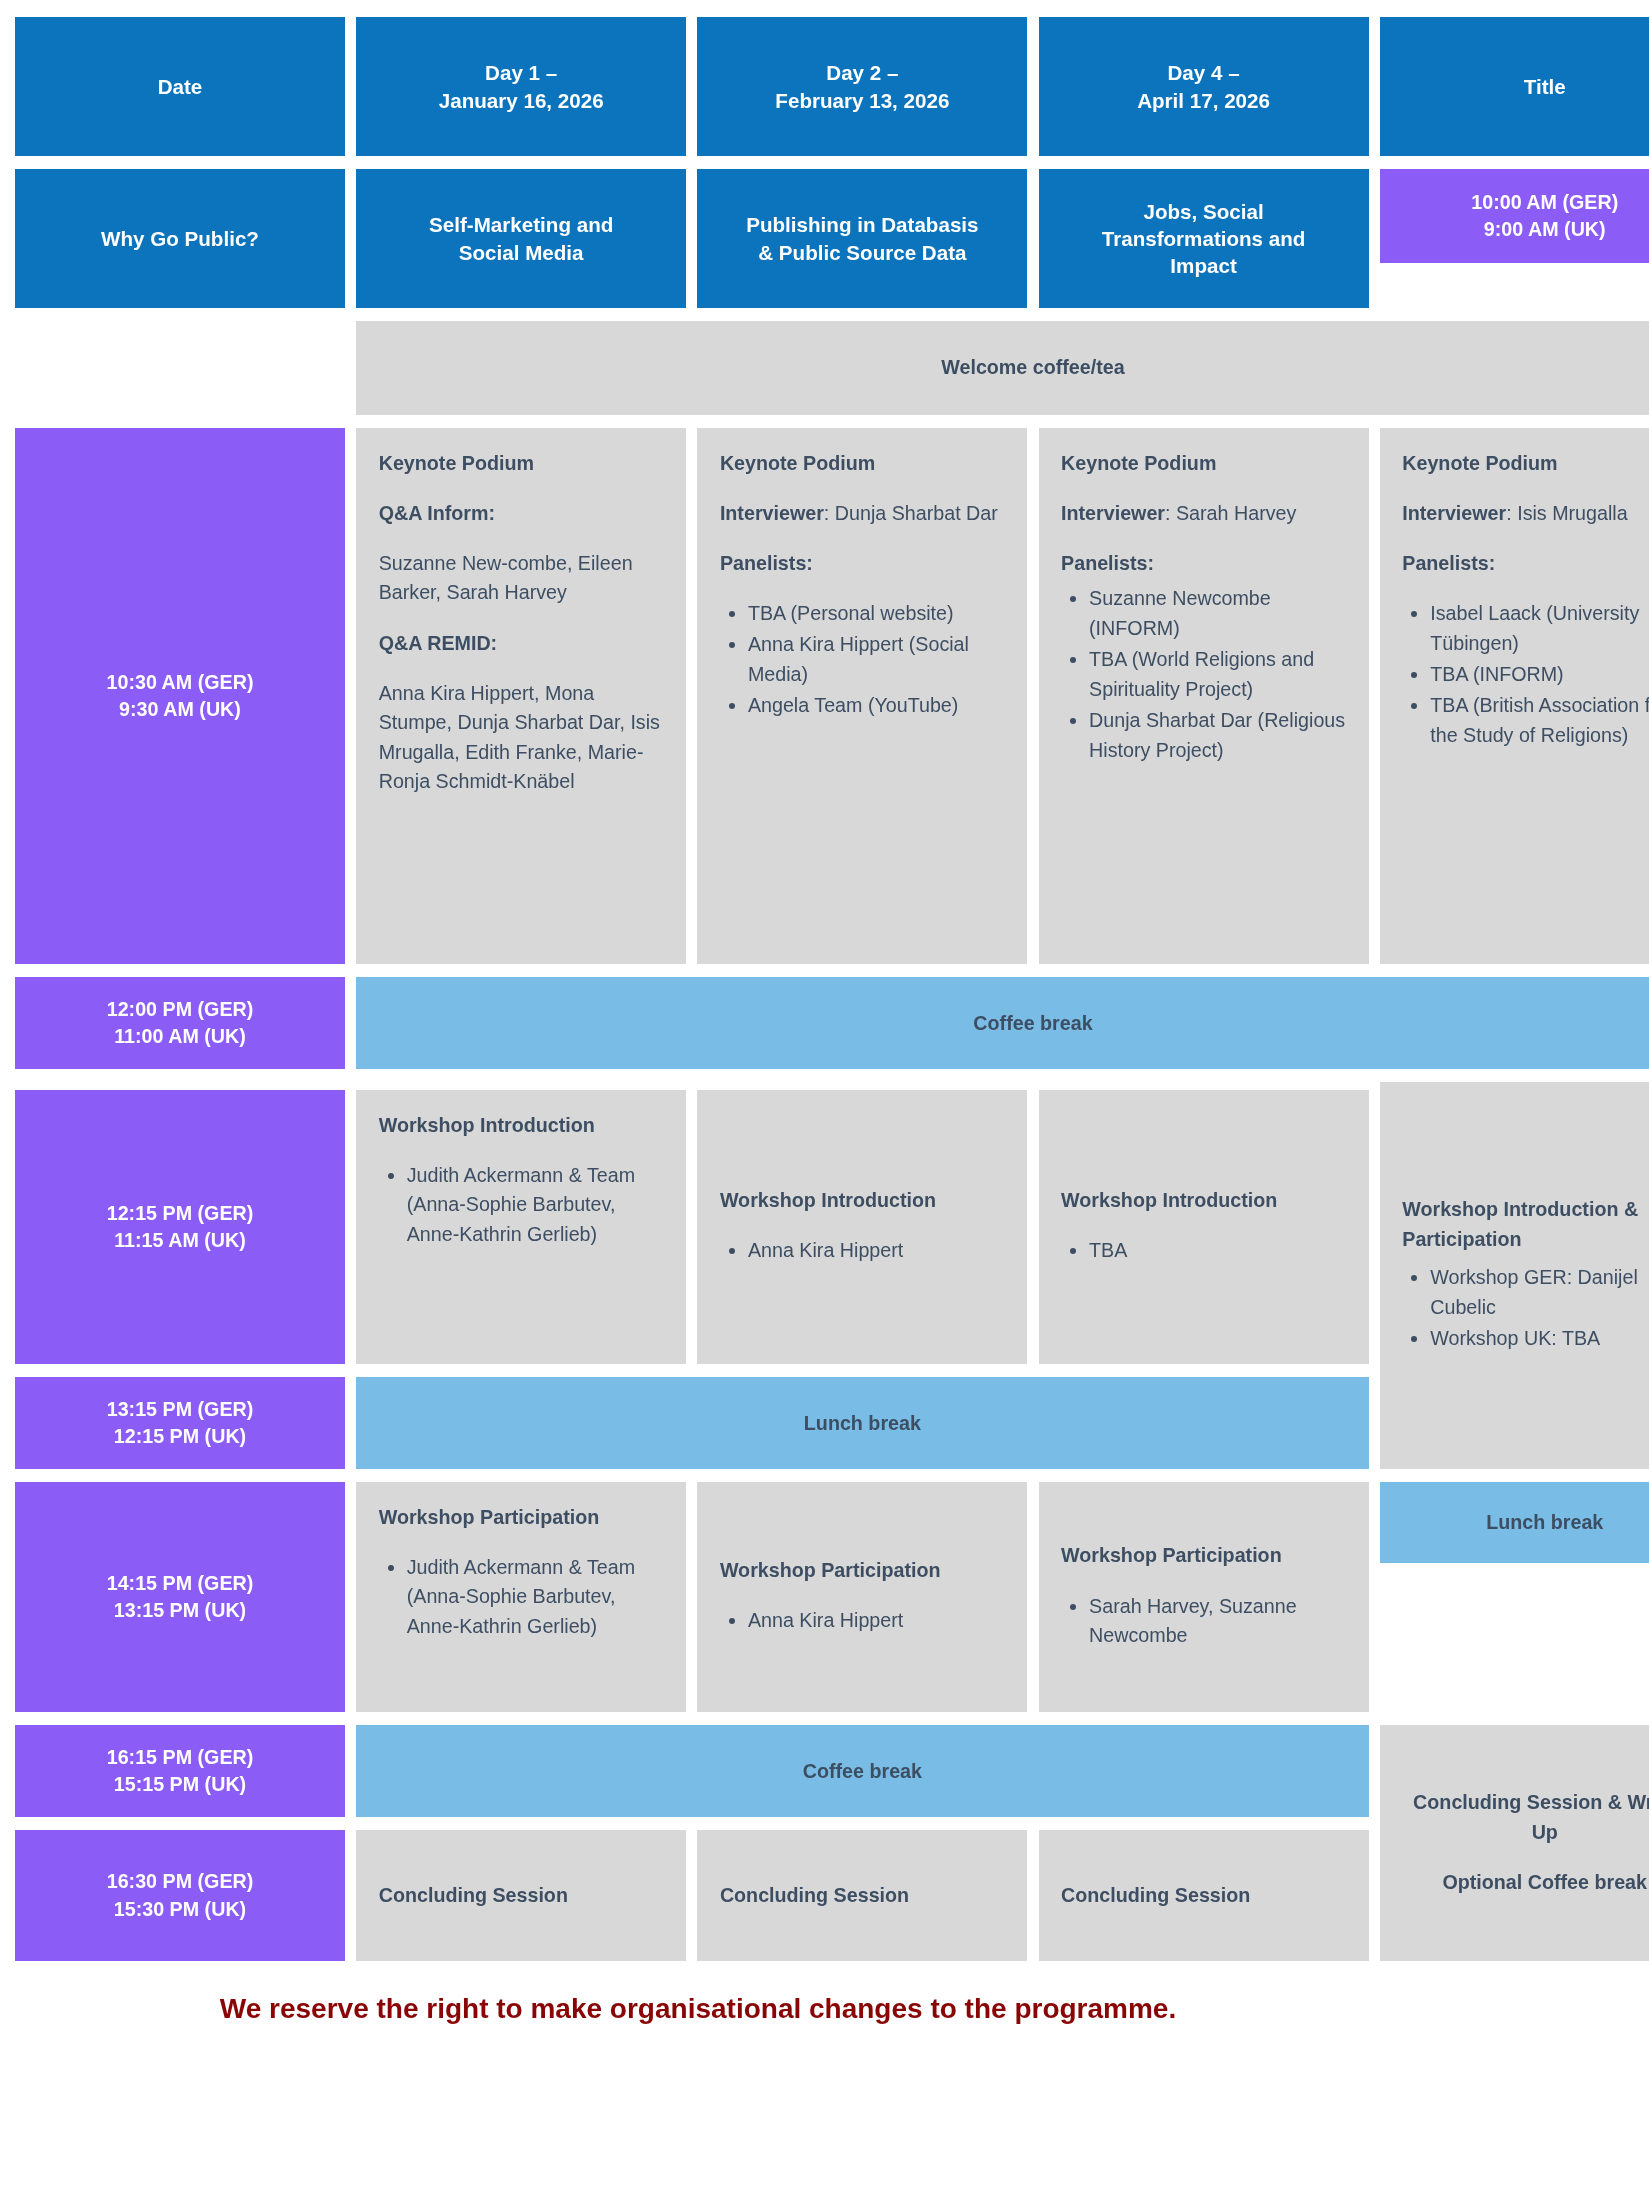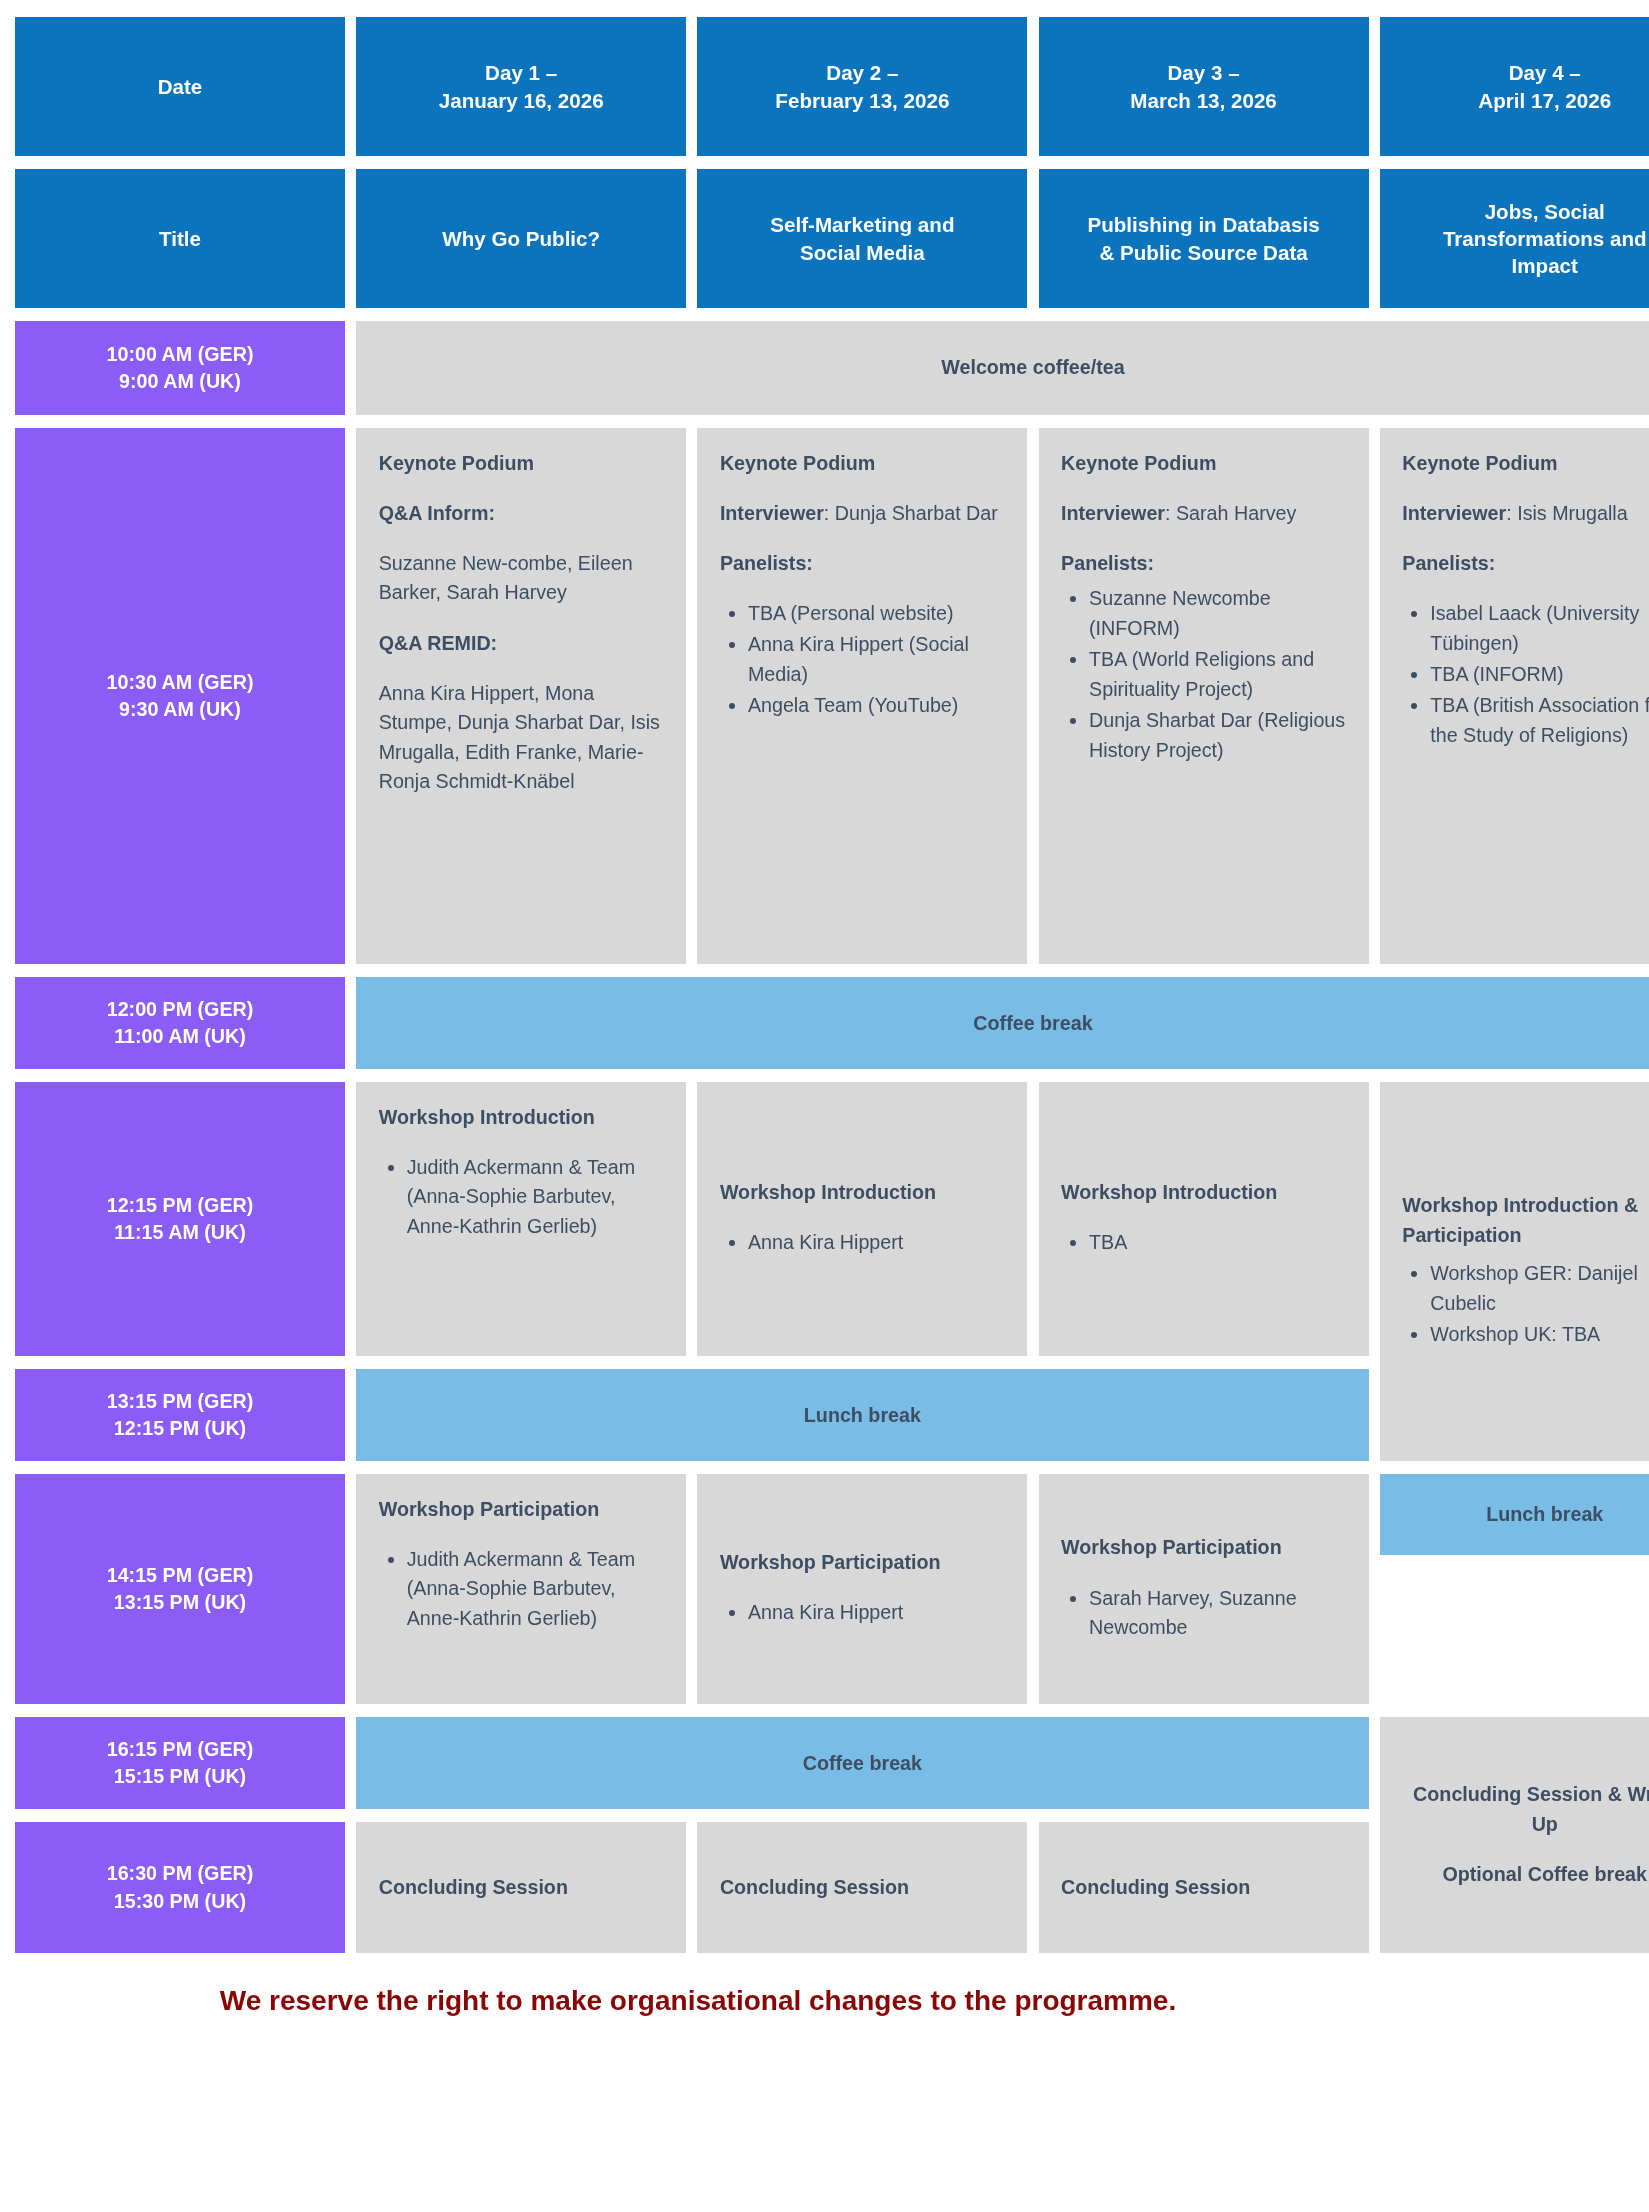--- a/index.html
+++ b/index.html
@@ -107,39 +107,37 @@
     font-size:28px;
     font-weight:bold;
     padding:32px 9.4px 24px 9.4px;
   }
   
   .r-date{ height:139px; }
   .r-title{ height:139px; }
   .r-welcome{ height:94px; }
   .r-keynote{ min-height:536px; }
   .r-coffee1{ height:92px; }
-  .r-wsintro{ min-height:274px; }
+  .r-wsintro{ min-height:274px;margin-top:8px; }
   .r-lunch{ height:92px; }
   .r-wspart{ min-height:230px; }
   .r-coffee2{ height:92px; }
   .r-concl{ height:131px; }
 </style>
 </head>
 <body>
 
 <div class="schedule">
   <div class="grid">
 
     <div class="cell blue r-date two-line">Date</div>
     <div class="cell blue r-date two-line">Day 1 –
 January 16, 2026</div>
     <div class="cell blue r-date two-line">Day 2 –
 February 13, 2026</div>
-    <div class="cell blue r-date two-line">Day 3 –
-March 13, 2026</div>
     <div class="cell blue r-date two-line">Day 4 –
 April 17, 2026</div>
 
     <div class="cell blue r-title two-line">Title</div>
     <div class="cell blue r-title two-line">Why Go Public?</div>
     <div class="cell blue r-title two-line">Self-Marketing and
 Social Media</div>
     <div class="cell blue r-title two-line">Publishing in Databasis
 &amp; Public Source Data</div>
     <div class="cell blue r-title two-line">Jobs, Social

